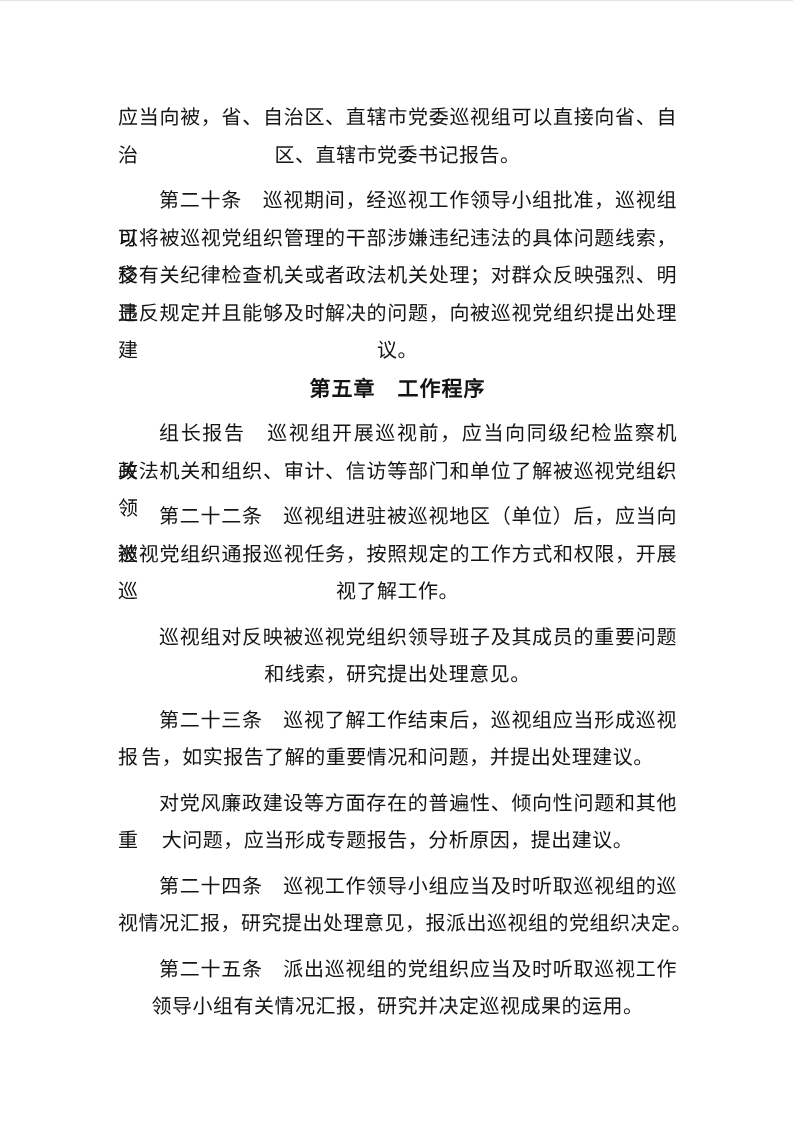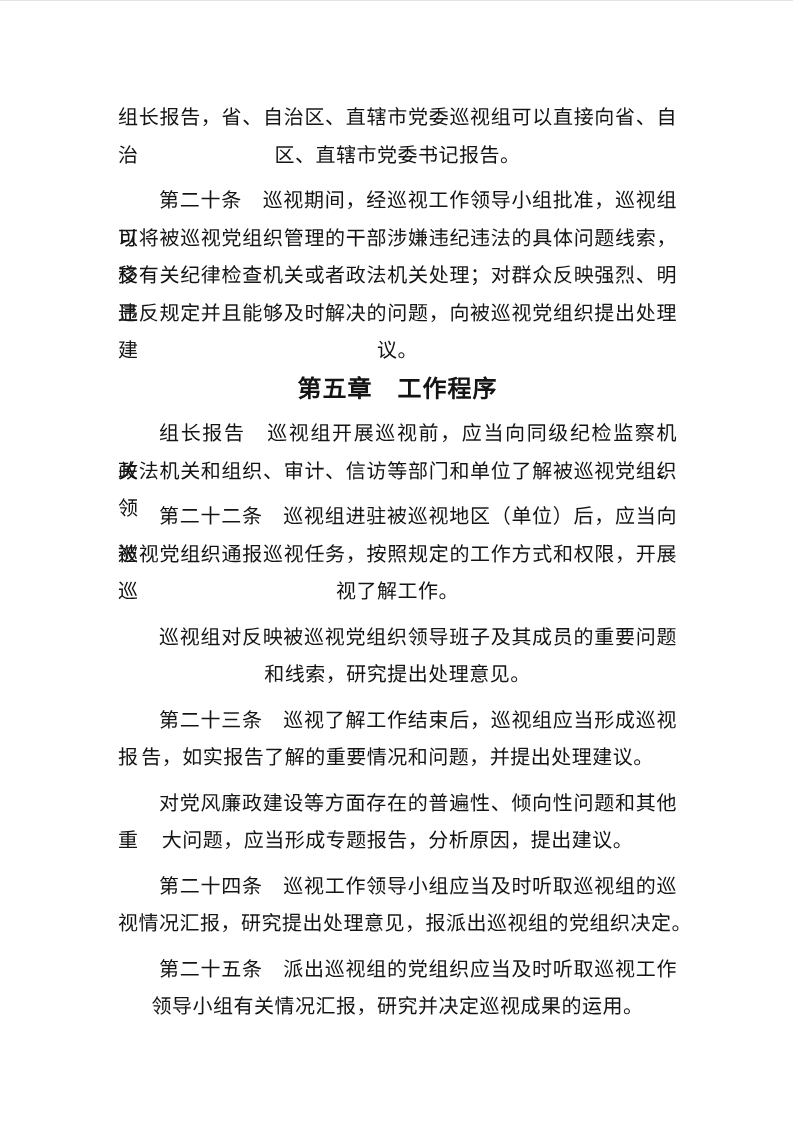--- a/index.html
+++ b/index.html
@@ -33,35 +33,35 @@
     white-space: normal;
     text-align: justify;
     text-align-last: justify;
     text-justify: inter-character;
   }
   
   .line.indent { text-indent: 41px; margin-top: 8px; }
   .line.heading {
     font-family: "Liberation Sans", "DejaVu Sans", sans-serif;
     font-weight: bold;
-    font-size: 24px;
+    font-size: 21px;
     letter-spacing: 1px;
     text-align: center;
     text-align-last: center;
     white-space: nowrap;
     text-indent: 0;
   }
 </style>
 </head>
 <body>
 
 <div class="page">
   <div class="textblock">
 
-    <div class="line fill">组长报告，省、自治区、直辖市党委巡视组可以直接向省、自治</div>
+    <div class="line fill">应当向被，省、自治区、直辖市党委巡视组可以直接向省、自治</div>
     <div class="line">区、直辖市党委书记报告。</div>
 
     <div class="line fill indent">第二十条　巡视期间，经巡视工作领导小组批准，巡视组可</div>
     <div class="line fill">以将被巡视党组织管理的干部涉嫌违纪违法的具体问题线索，移</div>
     <div class="line fill">交有关纪律检查机关或者政法机关处理；对群众反映强烈、明显</div>
     <div class="line fill">违反规定并且能够及时解决的问题，向被巡视党组织提出处理建</div>
     <div class="line">议。</div>
 
     <div class="line heading">第五章　工作程序</div>
 

